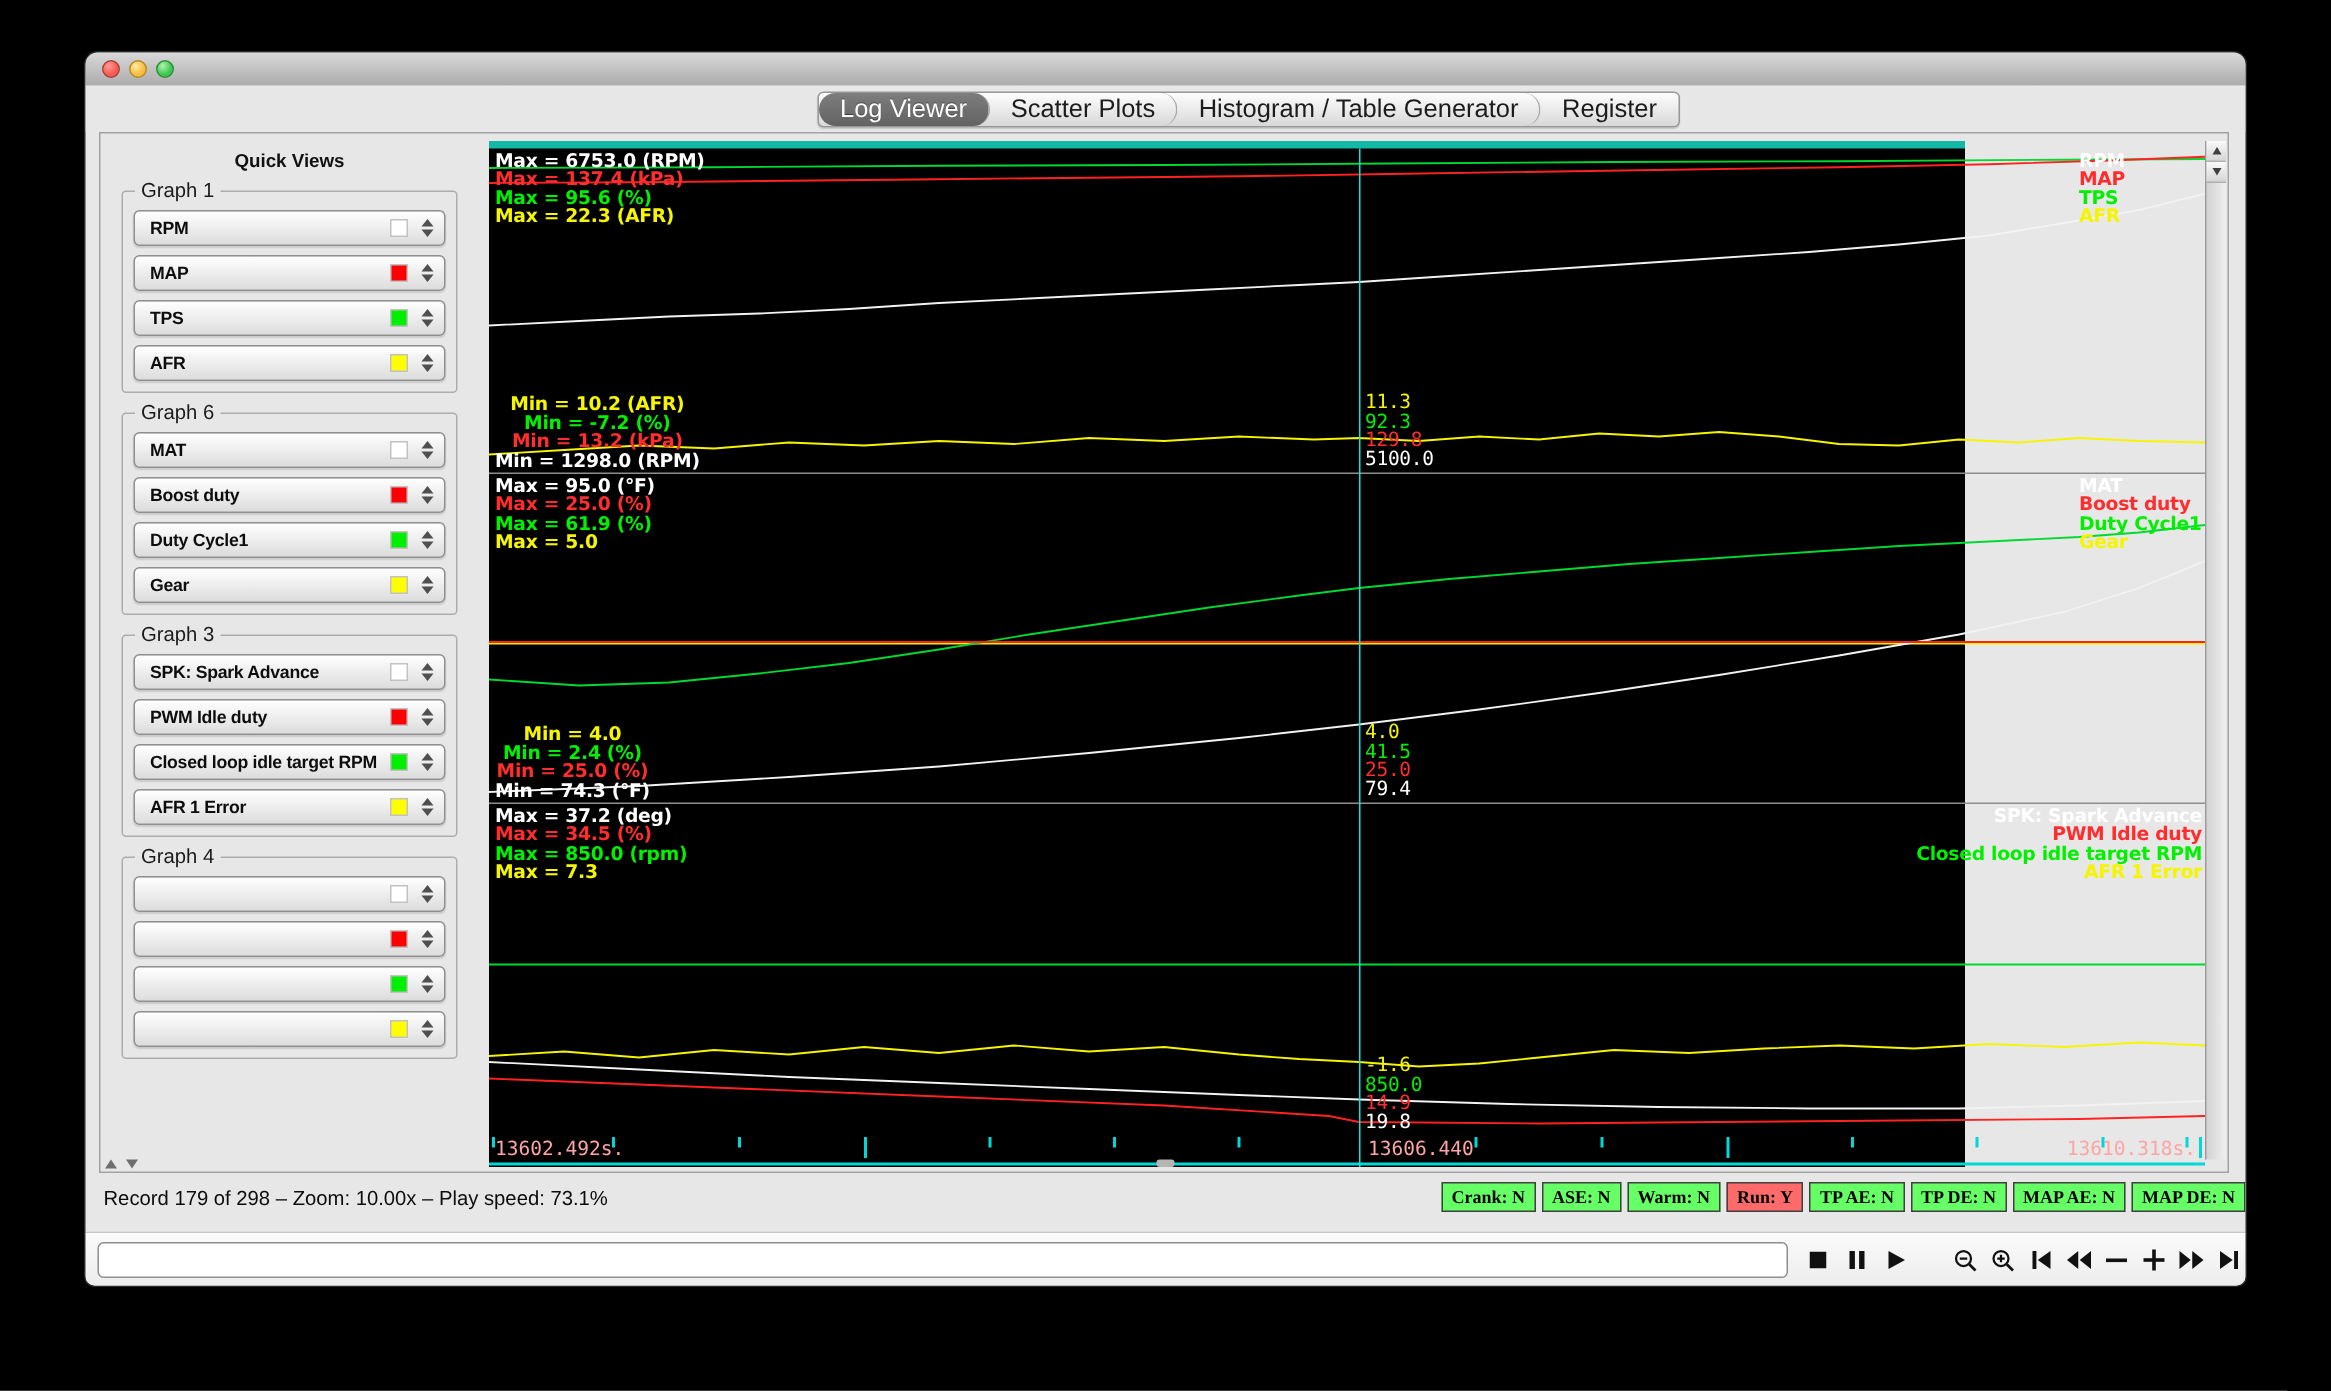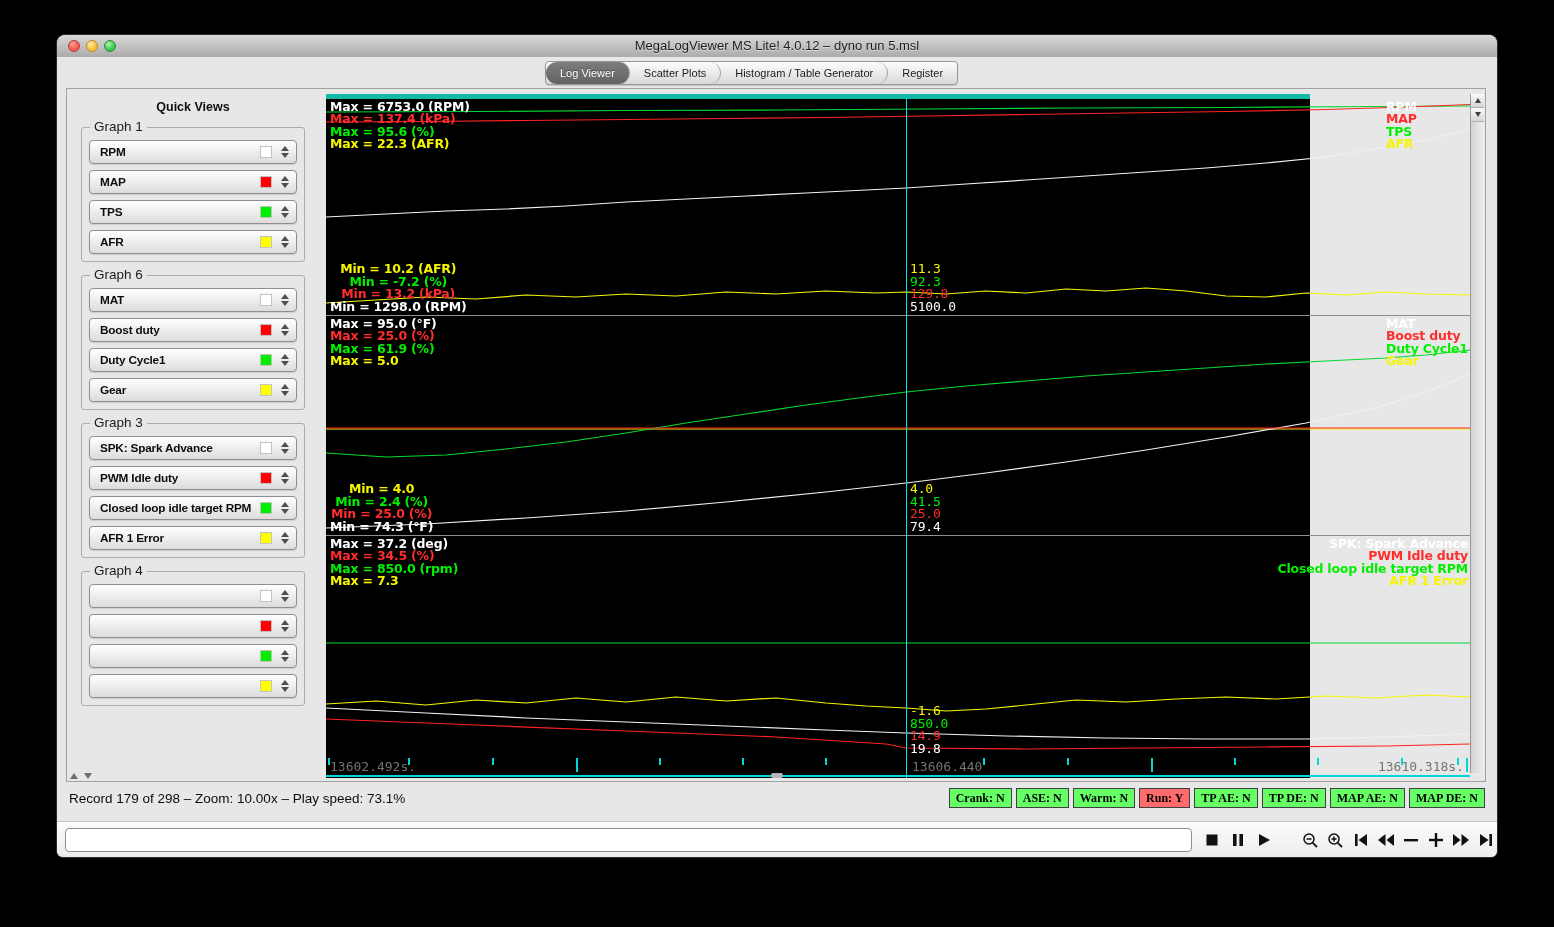--- a/index.html
+++ b/index.html
@@ -12,21 +12,21 @@
   .titlebar .title{position:absolute;left:0;right:0;top:3px;text-align:center;font-size:13px;color:#1d1d1d;
     text-shadow:0 1px 0 rgba(255,255,255,.5);}
   .tl{position:absolute;top:5px;width:12px;height:12px;border-radius:50%;box-sizing:border-box;}
   .tl.red{left:11px;background:radial-gradient(circle at 35% 30%,#ff9d97,#f35b50 60%);border:1px solid #b43c34;}
   .tl.yel{left:29px;background:radial-gradient(circle at 35% 30%,#ffe9a8,#f8bd3f 60%);border:1px solid #ba8a1f;}
   .tl.grn{left:47px;background:radial-gradient(circle at 35% 30%,#b4f0b0,#3cc84e 60%);border:1px solid #2c8f34;}
   
   .tabstrip{position:absolute;left:0;top:22px;width:100%;height:31px;background:#e7e7e7;}
   .segctl{position:absolute;left:488px;top:4px;height:22px;display:flex;border:1px solid #979797;
     border-radius:4px;overflow:hidden;background:linear-gradient(#fdfdfd,#d8d8d8);box-shadow:0 1px 1px rgba(0,0,0,.15);}
-  .seg{padding:0 14px;font-size:11px;color:#1c1c1c;line-height:22px;border-right:1px solid #a8a8a8;white-space:nowrap;cursor:default;border-radius:11px;}
+  .seg{padding:0 14px;font-size:17px;color:#1c1c1c;line-height:22px;border-right:1px solid #a8a8a8;white-space:nowrap;cursor:default;border-radius:11px;}
   .seg:last-child{border-right:none;}
   .seg.active{background:linear-gradient(#7d7d7d,#636363);color:#fff;text-shadow:0 -1px 0 rgba(0,0,0,.4);}
   
   .panel{position:absolute;left:9px;top:53px;width:1420px;height:694px;background:#e7e7e7;
     border:1px solid #a2a2a2;box-sizing:border-box;}
   
   .sidebar{position:absolute;left:0;top:0;width:252px;height:100%;}
   .qv-title{margin-top:11px;text-align:center;font-size:12.5px;font-weight:bold;color:#111;}
   .group{position:relative;margin:13px 14px 0 14px;border:1px solid #adadad;border-radius:3px;padding:12px 7px 7px 7px;}
   .group .glabel{position:absolute;top:-9px;left:8px;background:#e7e7e7;padding:0 4px;font-size:13.5px;color:#1b1b1b;}
@@ -48,21 +48,21 @@
   .divider{position:absolute;left:0;width:1144px;height:1px;background:#8f8f8f;}
   .gpanel svg{position:absolute;left:0;top:0;}
   .stack{position:absolute;font:bold 12.5px/12.4px "DejaVu Sans",sans-serif;letter-spacing:-.2px;white-space:nowrap;}
   .stack div{height:12.4px;}
   .maxs{left:4px;top:2px;}
   .mins{left:4px;bottom:2px;text-align:center;}
   .legend{top:2px;text-align:left;}
   .legend.la{left:1060px;}
   .legend.ra{right:2px;text-align:right;}
   .curv{left:584px;bottom:2px;font:13px/12.4px "DejaVu Sans Mono",monospace;}
-  .w{color:#ffffff;} .r{color:#ff2d2d;} .g{color:#00f000;} .y{color:#f5f500;} .c{color:#737373;}
+  .w{color:#ffffff;} .r{color:#ff2d2d;} .g{color:#00f000;} .y{color:#f5f500;} .c{color:#fca5a5;}
   .cursorline{position:absolute;left:580px;top:0;width:1px;height:679px;background:#00e8e8;z-index:5;}
   
   .timeline{position:absolute;left:0;top:659px;width:1144px;height:20px;}
   .timeline .rule{position:absolute;left:0;bottom:1px;width:100%;height:2px;background:#00d8d8;}
   .tick{position:absolute;top:0;width:2px;background:#00d8d8;}
   .tlabel{position:absolute;top:1px;font:13px "DejaVu Sans Mono",monospace;}
   
   .vsb{position:absolute;left:1403px;top:5px;width:14px;height:679px;background:linear-gradient(90deg,#d2d2d2,#efefef);
     border-left:1px solid #9a9a9a;box-sizing:border-box;}
   .vsb .btn{width:100%;height:13px;border-bottom:1px solid #b0b0b0;display:flex;align-items:center;justify-content:center;background:linear-gradient(#fafafa,#d5d5d5);}
@@ -71,21 +71,21 @@
   .vsb .ad{border-top:5px solid #3f3f3f;}
   
   .hsb{position:absolute;left:3px;bottom:2px;display:flex;gap:6px;align-items:center;}
   .hsb i{display:block;width:0;height:0;border-left:4px solid transparent;border-right:4px solid transparent;}
   .hsb .au{border-bottom:6px solid #6e6e6e;}
   .hsb .ad{border-top:6px solid #6e6e6e;}
   .hthumb{position:absolute;left:704px;bottom:3px;width:12px;height:5px;background:#b5b5b5;border-radius:2px;}
   
   .statusbar{position:absolute;left:0;top:749px;width:100%;height:28px;display:flex;align-items:center;}
   .rec{margin-left:12px;font-size:13.5px;color:#0c0c0c;flex:1;white-space:nowrap;}
-  .badges{display:flex;gap:4px;margin-right:12px;}
+  .badges{display:flex;gap:4px;margin-right:0;}
   .badge{border:1px solid #404040;background:#66ff66;color:#000;font:bold 12px/18px "Liberation Serif",serif;
     padding:0 6px;white-space:nowrap;}
   .badge.alert{background:#ff6b6b;}
   
   .transport{position:absolute;left:0;top:786px;width:100%;height:36px;background:linear-gradient(#fbfbfb,#ececec);
     border-top:1px solid #c6c6c6;display:flex;align-items:center;border-radius:0 0 6px 6px;}
   .slider{margin-left:8px;width:1168px;height:24px;background:#fff;border:1px solid #8e8e8e;border-radius:4px;box-sizing:border-box;}
   .tbtn{width:23px;height:26px;display:flex;align-items:center;justify-content:center;cursor:default;}
   .tgroup1{display:flex;margin-left:8px;gap:3px;}
   .tgroup2{display:flex;margin-left:24px;gap:2px;}
@@ -93,21 +93,20 @@
 </style>
 </head>
 <body>
 
 <div class="window">
 
   <div class="titlebar">
     <span class="tl red"></span>
     <span class="tl yel"></span>
     <span class="tl grn"></span>
-    <div class="title">MegaLogViewer MS Lite! 4.0.12 – dyno run 5.msl</div>
   </div>
 
   <div class="tabstrip">
     <div class="segctl">
       <div class="seg active">Log Viewer</div>
       <div class="seg">Scatter Plots</div>
       <div class="seg">Histogram / Table Generator</div>
       <div class="seg">Register</div>
     </div>
   </div>

